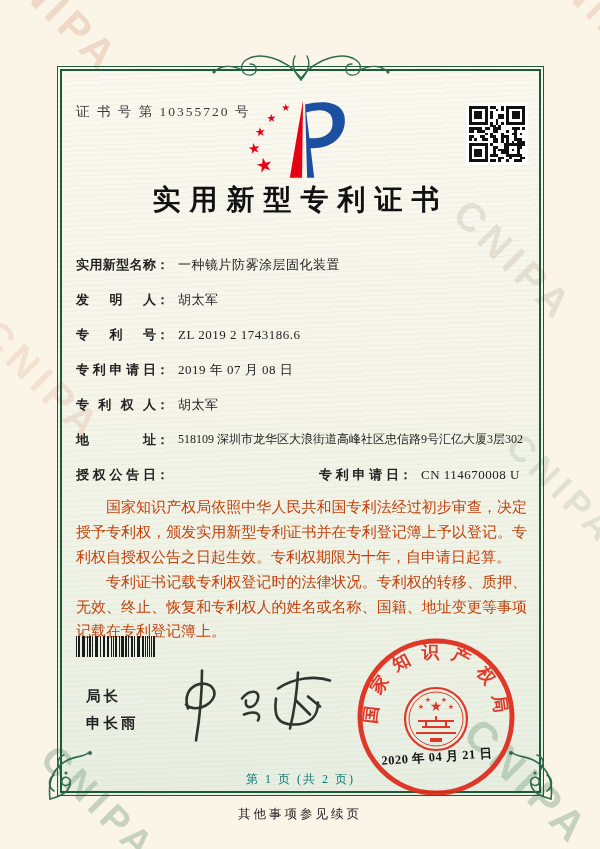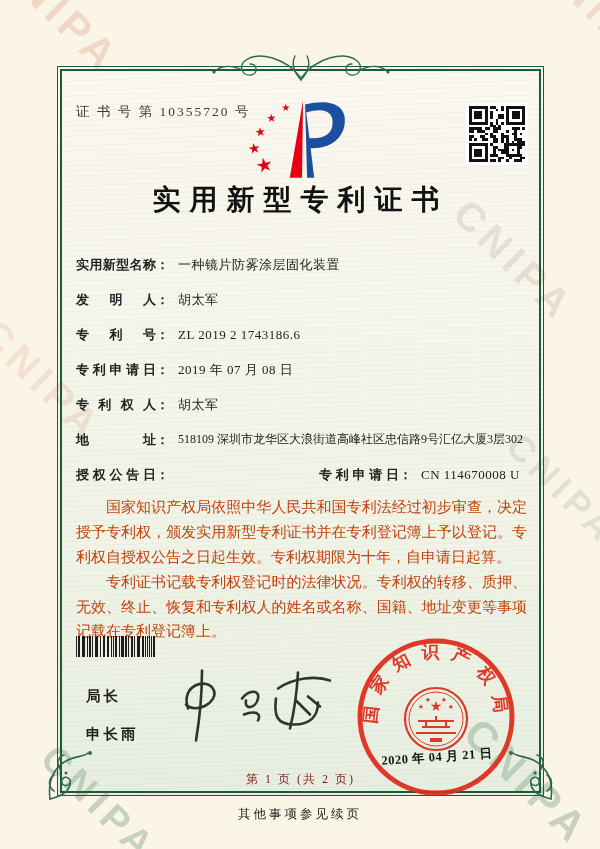--- a/index.html
+++ b/index.html
@@ -41,29 +41,29 @@
   .addr{font-size:12px;letter-spacing:0;}
   .pair2{position:absolute;left:243px;display:flex;align-items:center;}
 
   .paras{left:18px;top:428px;right:16px;font-size:15px;line-height:1.66;text-align:justify;color:#c2410c;}
   .paras p{margin:0;text-indent:2em;}
 
   .barcode{left:18px;top:569px;width:172px;height:21px;display:flex;align-items:stretch;}
 
   .director{left:28px;top:620px;font-family:"Liberation Sans","DejaVu Sans",sans-serif;
             font-weight:bold;font-size:14.5px;color:#222;letter-spacing:3px;}
-  .d-name{margin-top:19px;}
+  .d-name{margin-top:8px;}
 
   .sig{left:100px;top:596px;width:190px;height:88px;}
 
   .seal{left:296px;top:568px;width:164px;height:164px;z-index:5;opacity:.93;}
   .seal-date{left:304px;top:682px;width:150px;text-align:center;font-size:12.5px;font-weight:bold;
              color:#111;transform:rotate(-4deg);z-index:6;letter-spacing:.5px;}
 
-  .pageinfo{left:0;top:704px;width:100%;text-align:center;font-size:12px;letter-spacing:2px;color:#7f1d1d;}
+  .pageinfo{left:0;top:704px;width:100%;text-align:center;font-size:12px;letter-spacing:2px;color:#0f766e;}
   .cont-note{position:absolute;left:0;top:806px;width:600px;text-align:center;font-size:12.5px;
              color:#222;letter-spacing:3px;z-index:2;}
 
   .top-orn{position:absolute;left:50%;top:-17px;transform:translateX(-50%);width:190px;height:34px;z-index:4;}
   .corner{position:absolute;width:54px;height:54px;z-index:4;}
   .bl{left:-12px;bottom:-8px;}
   .br{right:-12px;bottom:-8px;transform:scaleX(-1);}
 </style>
 </head>
 <body>

